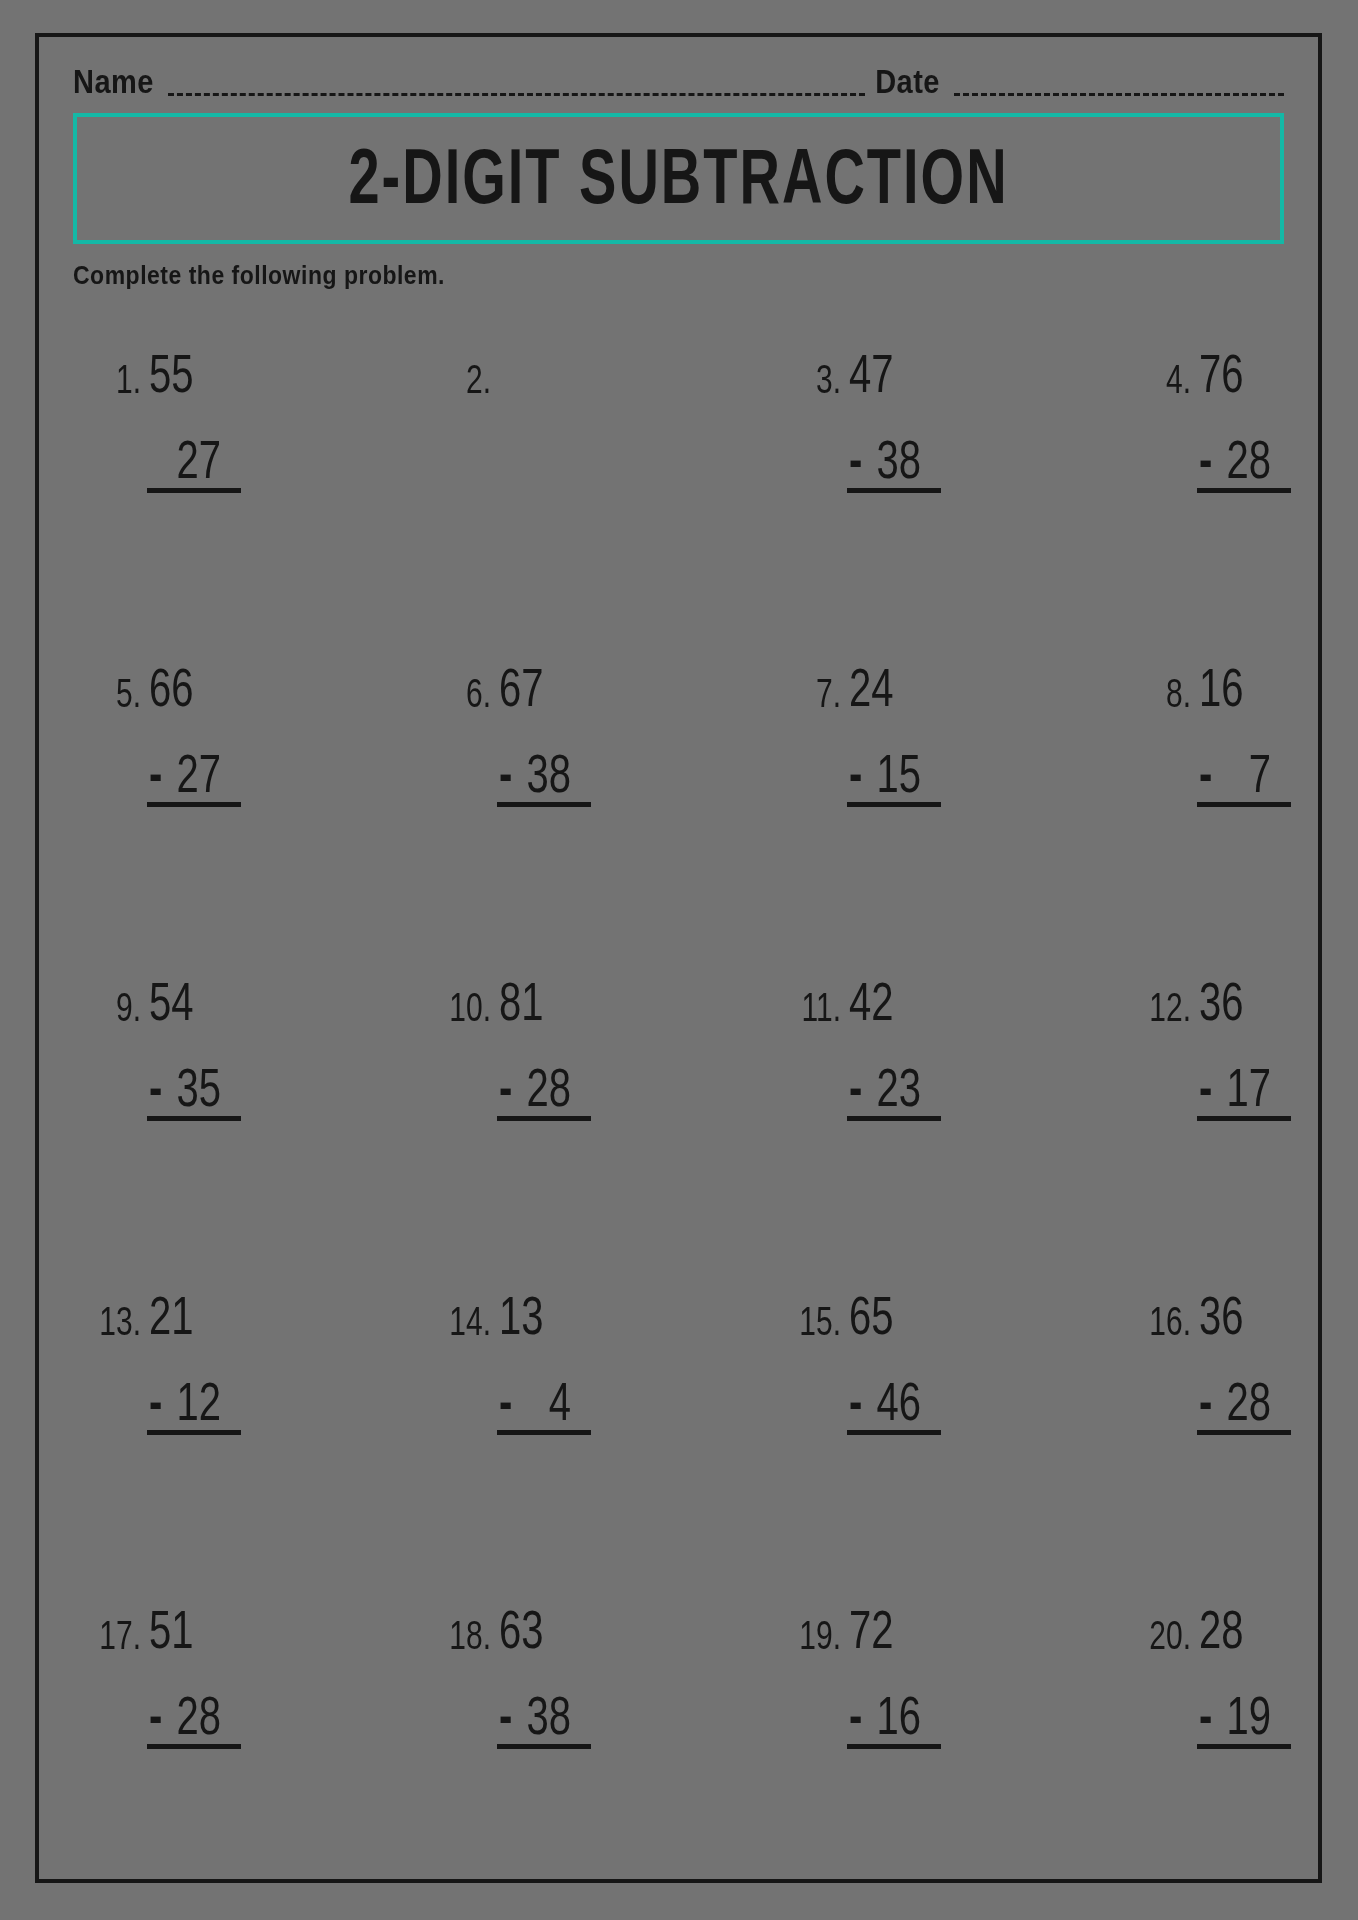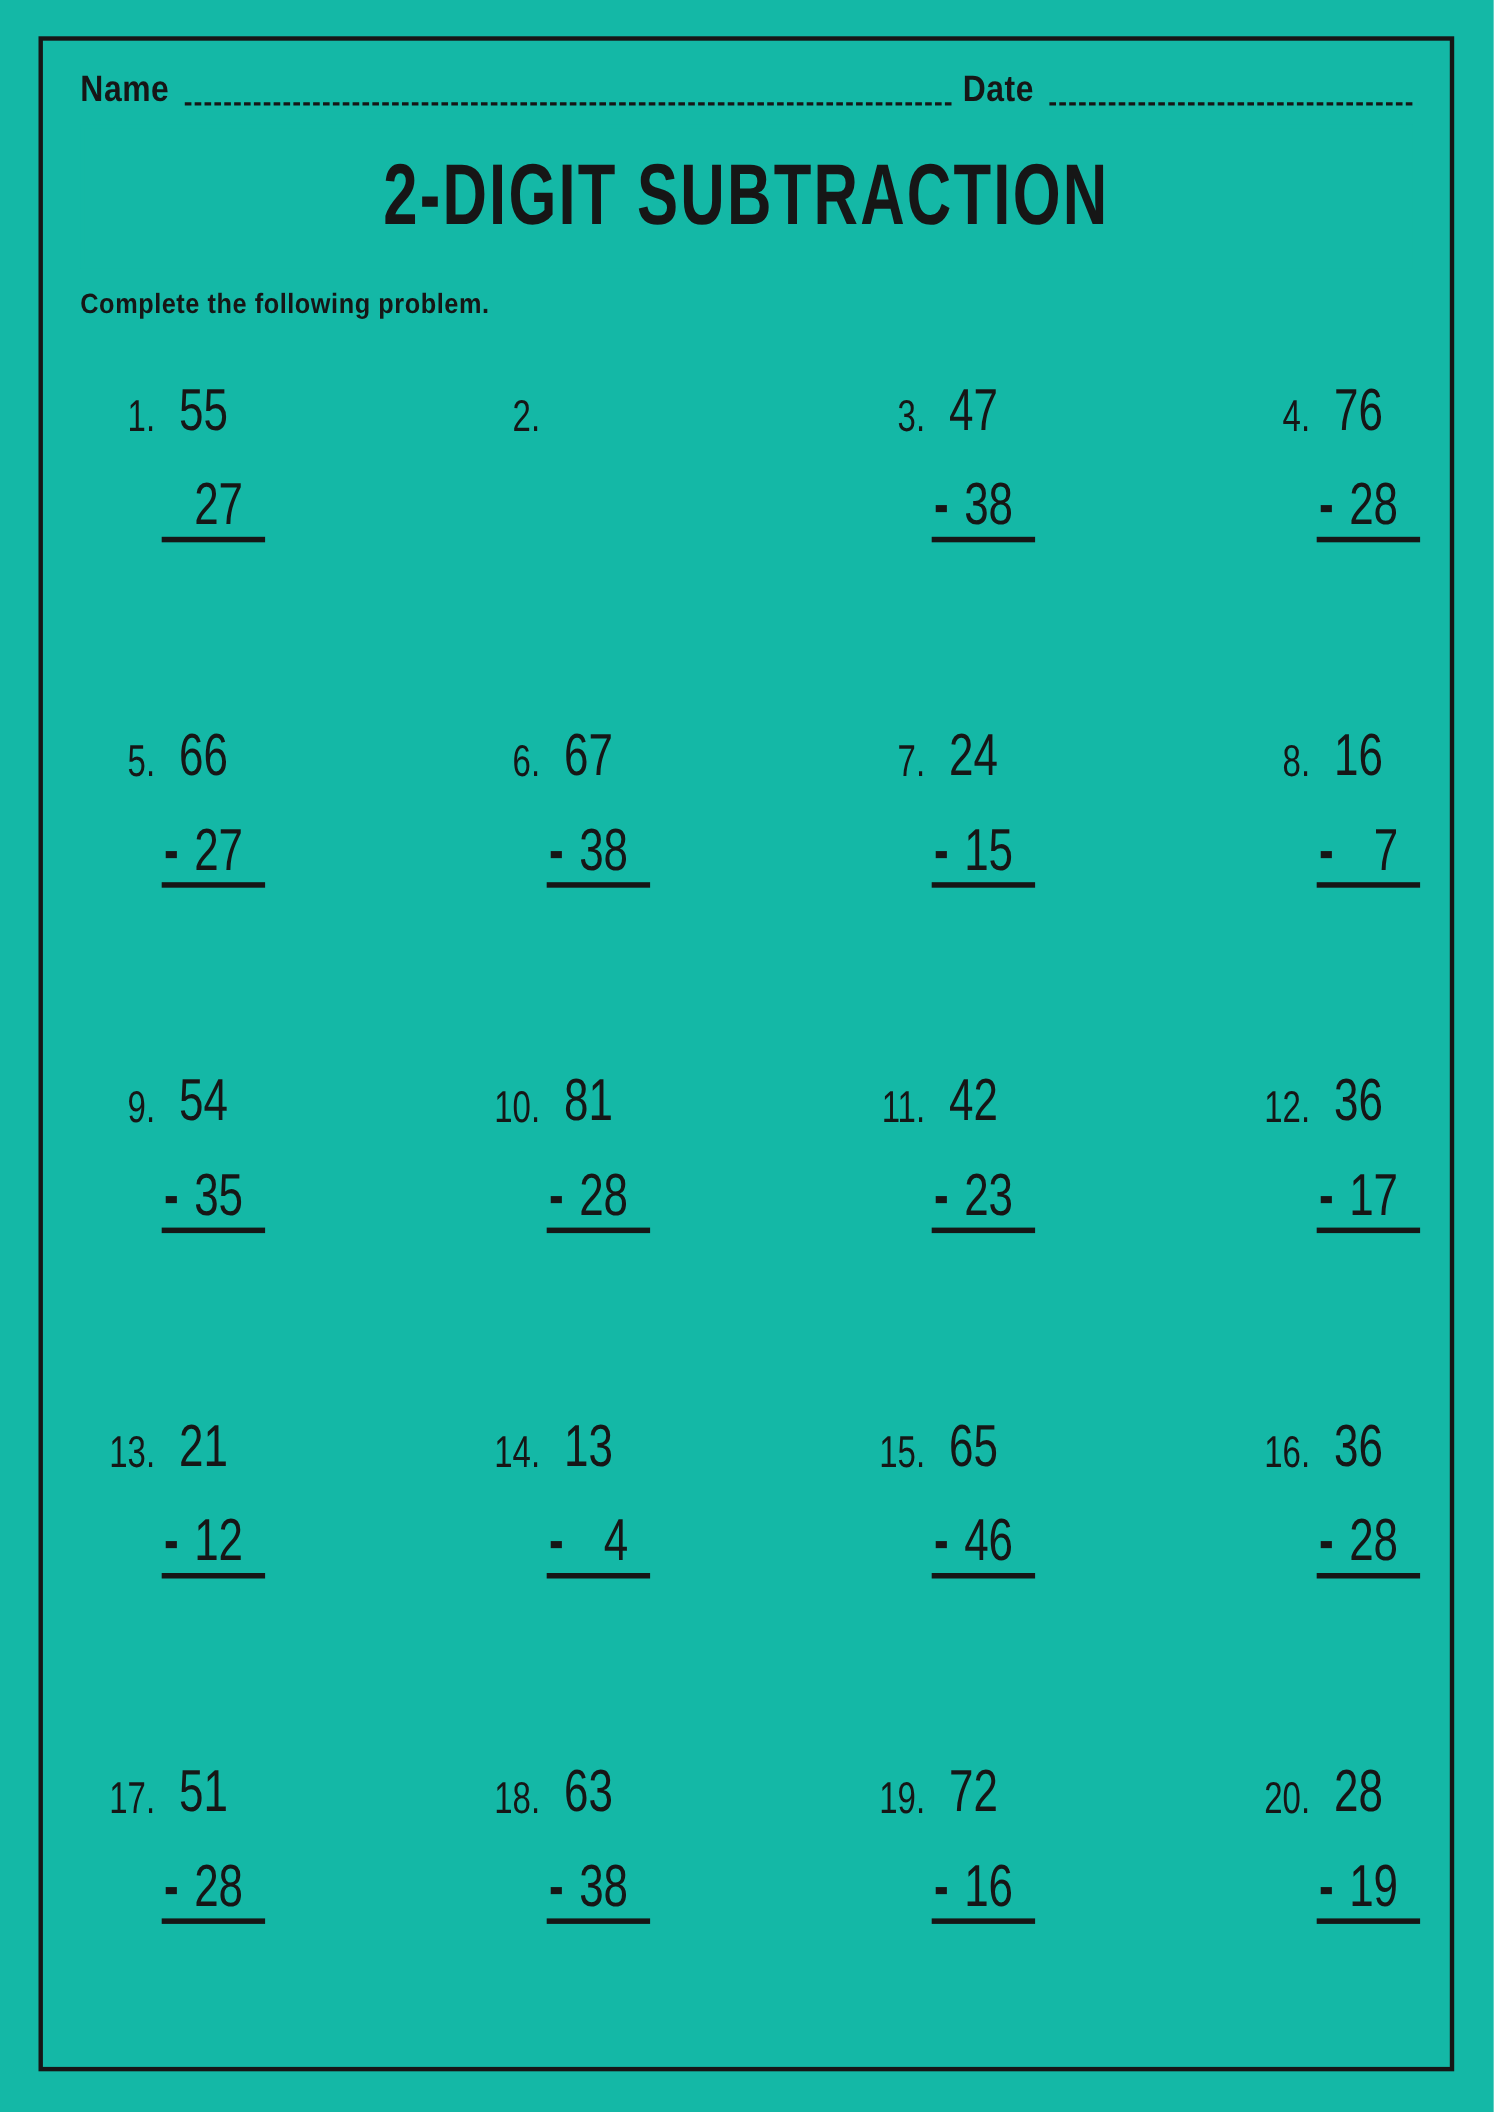--- a/index.html
+++ b/index.html
@@ -3,21 +3,21 @@
 <meta charset="utf-8">
 <style>
   html, body {
     margin: 0; padding: 0;
     width: 1358px; height: 1920px;
     background: #ffffff;
     overflow: hidden;
     font-family: "Liberation Sans", "DejaVu Sans", sans-serif;
     color: #161616;
   }
-  .sheet { position: relative; width: 1358px; height: 1920px; background: #14b8a6; }
+  .sheet { position: relative; width: 1358px; height: 1920px; background: #737373; }
 
   .frame {
     position: absolute; left: 35px; top: 33px;
     width: 1287px; height: 1850px;
     border: 4px solid #161616;
     box-sizing: border-box;
     padding: 0 34px;
   }
 
   
@@ -84,21 +84,21 @@
   }
   .problem { display: flex; align-items: flex-start; }
   .pnum {
     width: 44px; height: 54px;
     display: flex; justify-content: flex-end; align-items: flex-end;
   }
   .pnum .tall { font-size: 30px; }
   .stack { margin-left: 6px; width: 94px; }
   .num-row {
     height: 54px;
-    display: flex; align-items: flex-end; justify-content: center;
+    display: flex; align-items: flex-end; justify-content: flex-start;
     padding: 0 20px 0 2px;
     box-sizing: border-box;
   }
   .num-row.sub-row { justify-content: center; margin-top: 32px; }
   .num-row.sub-row .sub-value { margin-left: auto; }
   .tall {
     display: inline-block;
     line-height: 1;
     transform: scaleY(1.35);
     transform-origin: 50% 100%;

